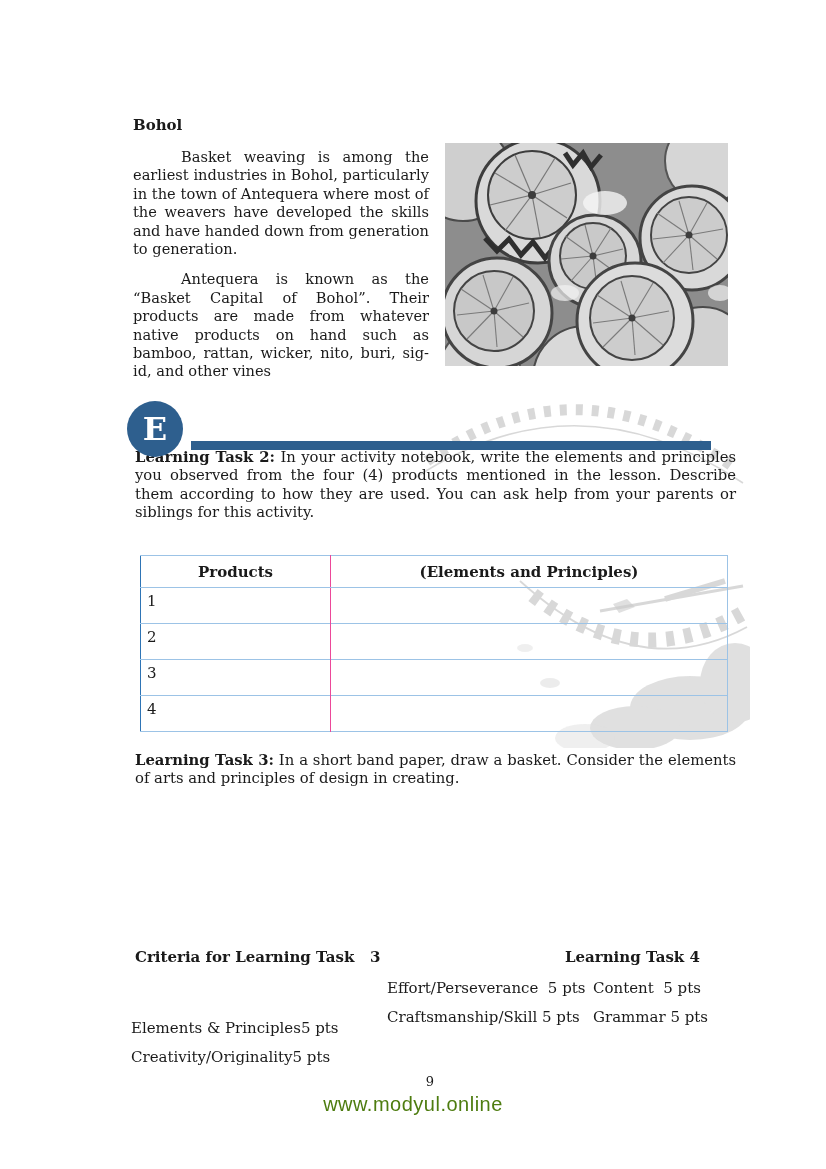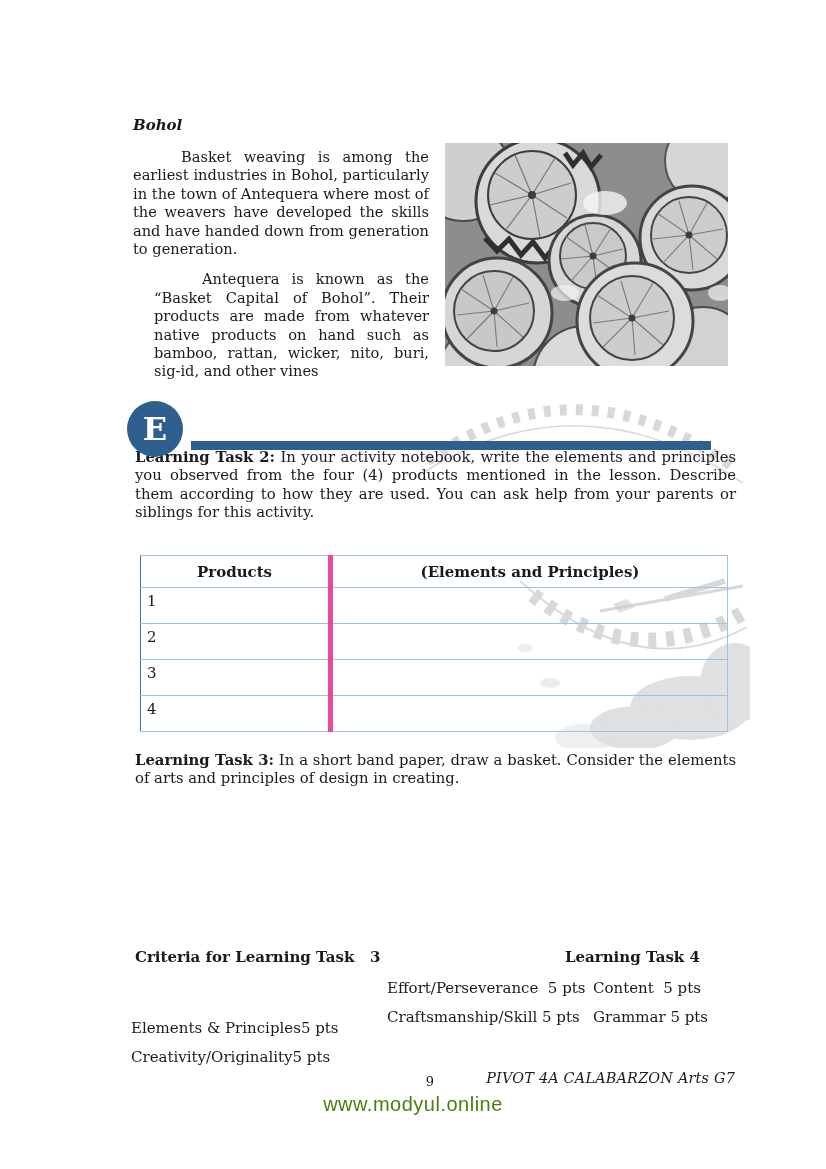--- a/index.html
+++ b/index.html
@@ -12,31 +12,31 @@
     background: #ffffff;
     font-family: "DejaVu Serif", "Liberation Serif", serif;
     color: #1a1a1a;
     overflow: hidden;
   }
   .abs { position: absolute; }
 
   
   .bohol {
     left: 133px; top: 116px;
-    font-size: 15px; font-weight: bold; font-style: italic;
+    font-size: 15px; font-weight: bold;
   }
 
   
   .intro-text {
     left: 133px; top: 148px; width: 296px;
     font-size: 14.6px; line-height: 18.4px;
     text-align: justify;
   }
   .intro-text p { text-indent: 48px; }
-  .intro-text p + p { margin-top: 12px; margin-left: 21px; }
+  .intro-text p + p { margin-top: 12px; }
 
   .photo {
     left: 445px; top: 143px; width: 283px; height: 223px;
   }
   .photo svg { display: block; width: 100%; height: 100%; }
 
   
   .stamp { left: 405px; top: 383px; width: 345px; height: 365px; z-index: 0; pointer-events: none; }
 
   
@@ -74,21 +74,21 @@
     border-right: 1px solid #9cc3e6;
     border-bottom: 1px solid #9cc3e6;
     border-left: 1px solid #2e74b5;
     font-size: 15px;
   }
   table.ptable th {
     height: 32px; font-weight: bold; text-align: center;
     border-bottom: 1px solid #9cc3e6;
   }
   table.ptable td { height: 36px; vertical-align: top; padding: 4px 6px; font-size: 15px; }
-  table.ptable .col-products { width: 190px; border-right: 5px solid #ec4899; }
+  table.ptable .col-products { width: 190px; border-right: 1px solid #ec4899; }
   table.ptable tbody tr { border-bottom: 1px solid #9cc3e6; }
 
   
   .crit { font-size: 15px; z-index: 1; }
   .crit-title { font-weight: bold; }
   .prewrap { white-space: pre-wrap; }
   .c-title-left  { left: 135px; top: 948px; }
   .c-title-right { left: 565px; top: 948px; }
   .r1 { top: 979px; } .r2 { top: 1008px; }
   .cA { left: 131px; width: 218px; display: flex; justify-content: flex-start; margin-top: 40px; }
@@ -289,16 +289,15 @@
   <div class="abs crit r1 cC prewrap">Content  5 pts</div>
 
   <div class="abs crit r2 cA">
     <span>Creativity/Originality</span>
     <span>5 pts</span>
   </div>
   <div class="abs crit r2 cB prewrap">Craftsmanship/Skill 5 pts</div>
   <div class="abs crit r2 cC prewrap">Grammar 5 pts</div>
 
   <div class="abs pgnum">9</div>
-  <div class="abs booktitle">PIVOT 4A CALABARZON Arts G7</div>
   <div class="abs site-mark">www.modyul.online</div>
 
 </div>
 
 </body></html>

